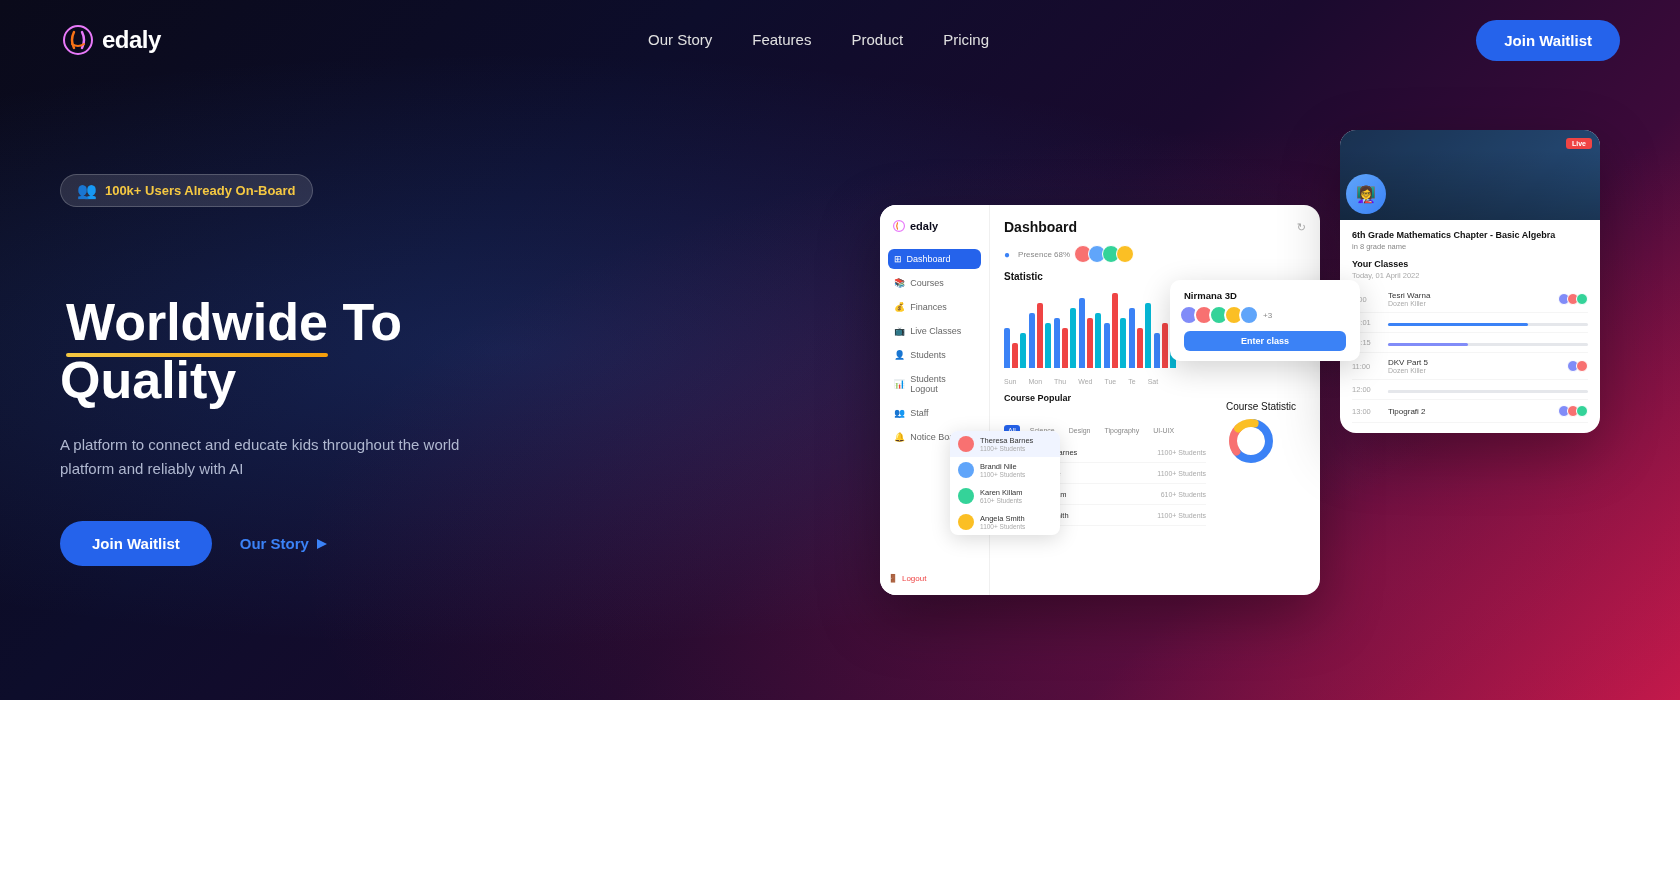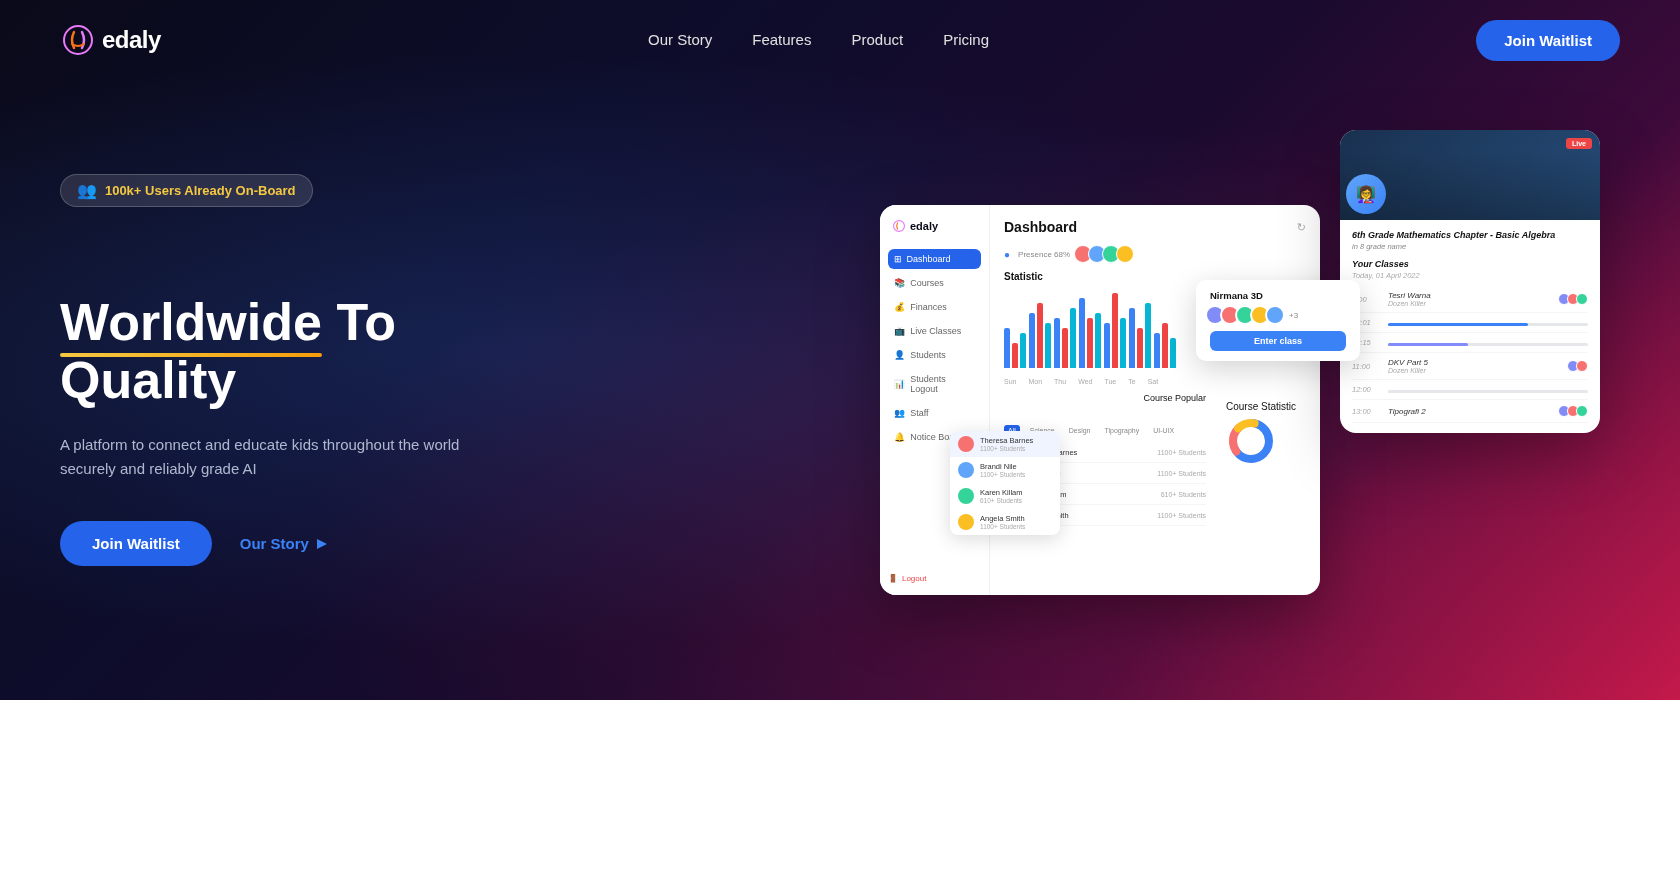--- a/index.html
+++ b/index.html
@@ -112,20 +112,21 @@
       font-size: 52px;
       font-weight: 800;
       color: #fff;
       line-height: 1.12;
       margin-bottom: 24px;
     }
     .hero-title .underline-word {
       color: #fff;
       position: relative;
       display: inline-block;
+      margin-left: 6px;
     }
     .hero-title .underline-word::after {
       content: '';
       position: absolute;
       left: 0; right: 0;
       bottom: -6px;
       height: 4px;
       background: linear-gradient(90deg, #f5c842, #f59e0b);
       border-radius: 2px;
     }
@@ -288,24 +289,23 @@
     .bar-red { background: #ef4444; }
     .bar-cyan { background: #06b6d4; }
     .dash-chart-labels {
       display: flex;
       gap: 12px;
       margin-bottom: 8px;
     }
     .dash-chart-label { font-size: 7px; color: #aaa; }
     .dash-courses {
       font-size: 9px;
-      font-weight: 400;
+      font-weight: 700;
       color: #111;
       margin-bottom: 22px;
-      text-align: right;
     }
     .dash-course-tabs {
       display: flex;
       gap: 6px;
       margin-bottom: 6px;
     }
     .dash-course-tab {
       font-size: 7px;
       color: #888;
       cursor: pointer;
@@ -387,21 +387,21 @@
     }
     .video-avatar-big {
       width: 40px; height: 40px;
       border-radius: 50%;
       background: linear-gradient(135deg, #60a5fa, #3b82f6);
       display: flex;
       align-items: center;
       justify-content: center;
       font-size: 16px;
     }
-    .side-card-body { padding: 10px 12px; font-style: italic; }
+    .side-card-body { padding: 10px 12px; }
     .side-class-title { font-size: 9px; font-weight: 700; color: #111; margin-bottom: 2px; }
     .side-class-sub { font-size: 7.5px; color: #888; margin-bottom: 8px; }
     .side-section-title { font-size: 9px; font-weight: 700; color: #111; margin-bottom: 2px; }
     .side-class-item {
       display: flex;
       align-items: center;
       gap: 8px;
       padding: 5px 0;
       border-bottom: 1px solid #f5f5f5;
     }
@@ -444,21 +444,21 @@
 
     
     .popup-card {
       position: absolute;
       top: 160px;
       right: 260px;
       background: #fff;
       border-radius: 10px;
       box-shadow: 0 8px 30px rgba(0,0,0,0.18);
       padding: 10px 14px;
-      width: 164px;
+      width: 190px;
       z-index: 5;
     }
     .popup-class-name { font-size: 9.5px; font-weight: 700; color: #111; margin-bottom: 4px; }
     .popup-avatars { display: flex; align-items: center; gap: -4px; margin-bottom: 6px; }
     .pa {
       width: 20px; height: 20px;
       border-radius: 50%;
       border: 2px solid #fff;
       margin-left: -5px;
     }
@@ -547,21 +547,21 @@
       <div class="hero-badge">
         <span class="hero-badge-icon">👥</span>
         <span class="hero-badge-text">100k+ Users Already On-Board</span>
       </div>
 
       <h1 class="hero-title">
         <br>
         <span class="underline-word">Worldwide</span><span> To Quality</span><br>
       </h1>
 
-      <p class="hero-subtitle">A platform to connect and educate kids throughout the world securely and reliably grade AI</p>
+      <p class="hero-subtitle">A platform to connect and educate kids throughout the world platform and reliably with AI</p>
 
       <div class="hero-actions">
         <button class="btn-join-hero">Join Waitlist</button>
         <button class="btn-our-story">
           <span>Our Story</span>
           <span class="play-icon"></span>
         </button>
       </div>
     </div>
 

